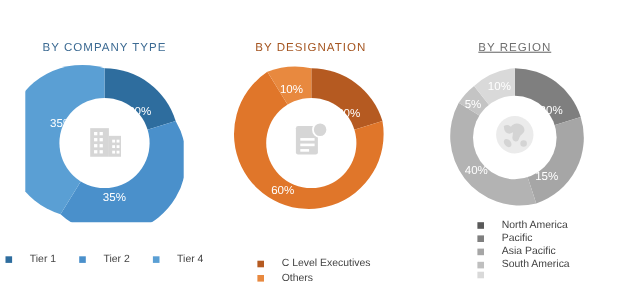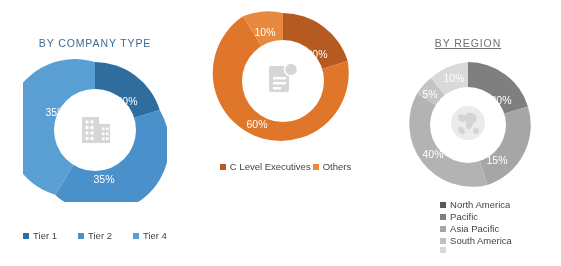--- a/index.html
+++ b/index.html
@@ -76,40 +76,40 @@
 
   
   .legend-row {
     margin-top: 28px;
     display: flex;
     flex-direction: row;
     justify-content: center;
     gap: 21px;
   }
   .legend-col {
-    margin-top: 8px;
-    display: flex;
-    flex-direction: row;
+    margin-top: 32px;
+    display: flex;
+    flex-direction: column;
     align-items: flex-start;
     gap: 2px;
     padding-left: 6px;
   }
   .legend-col-region {
     margin-top: 7px;
     display: flex;
     flex-direction: column;
     align-items: flex-start;
     gap: 1px;
     padding-left: 16px;
   }
   .legend-item {
     display: flex;
     flex-direction: row;
     align-items: center;
-    gap: 4px;
+    gap: 16px;
     white-space: nowrap;
   }
   .legend-swatch {
     width: 6px;
     height: 6px;
     display: inline-block;
     flex: 0 0 auto;
   }
   .legend-text {
     font-size: 9.5px;
@@ -174,20 +174,21 @@
         <span class="legend-text">Tier 2</span>
       </div>
       <div class="legend-item">
         <span class="legend-swatch" style="background:#5a9fd4"></span>
         <span class="legend-text">Tier 4</span>
       </div>
     </div>
   </div>
 
   <div class="panel panel-2">
+    <div class="panel-title t-orange">BY DESIGNATION</div>
 
     <div class="donut-wrap">
       <svg class="donut-svg" width="144" height="144" viewBox="0 0 144 144">
         <g>
 
           <path d="M 72 72 L 72 4 A 68 68 0 0 1 136.68 51.98 Z" fill="#b55a21"></path>
 
           <path d="M 72 72 L 136.68 51.98 A 68 68 0 1 1 32.03 7.32 Z" fill="#e0762a"></path>
 
           <path d="M 72 72 L 32.03 7.32 A 68 68 0 0 1 72 4 Z" fill="#e8893f"></path>

